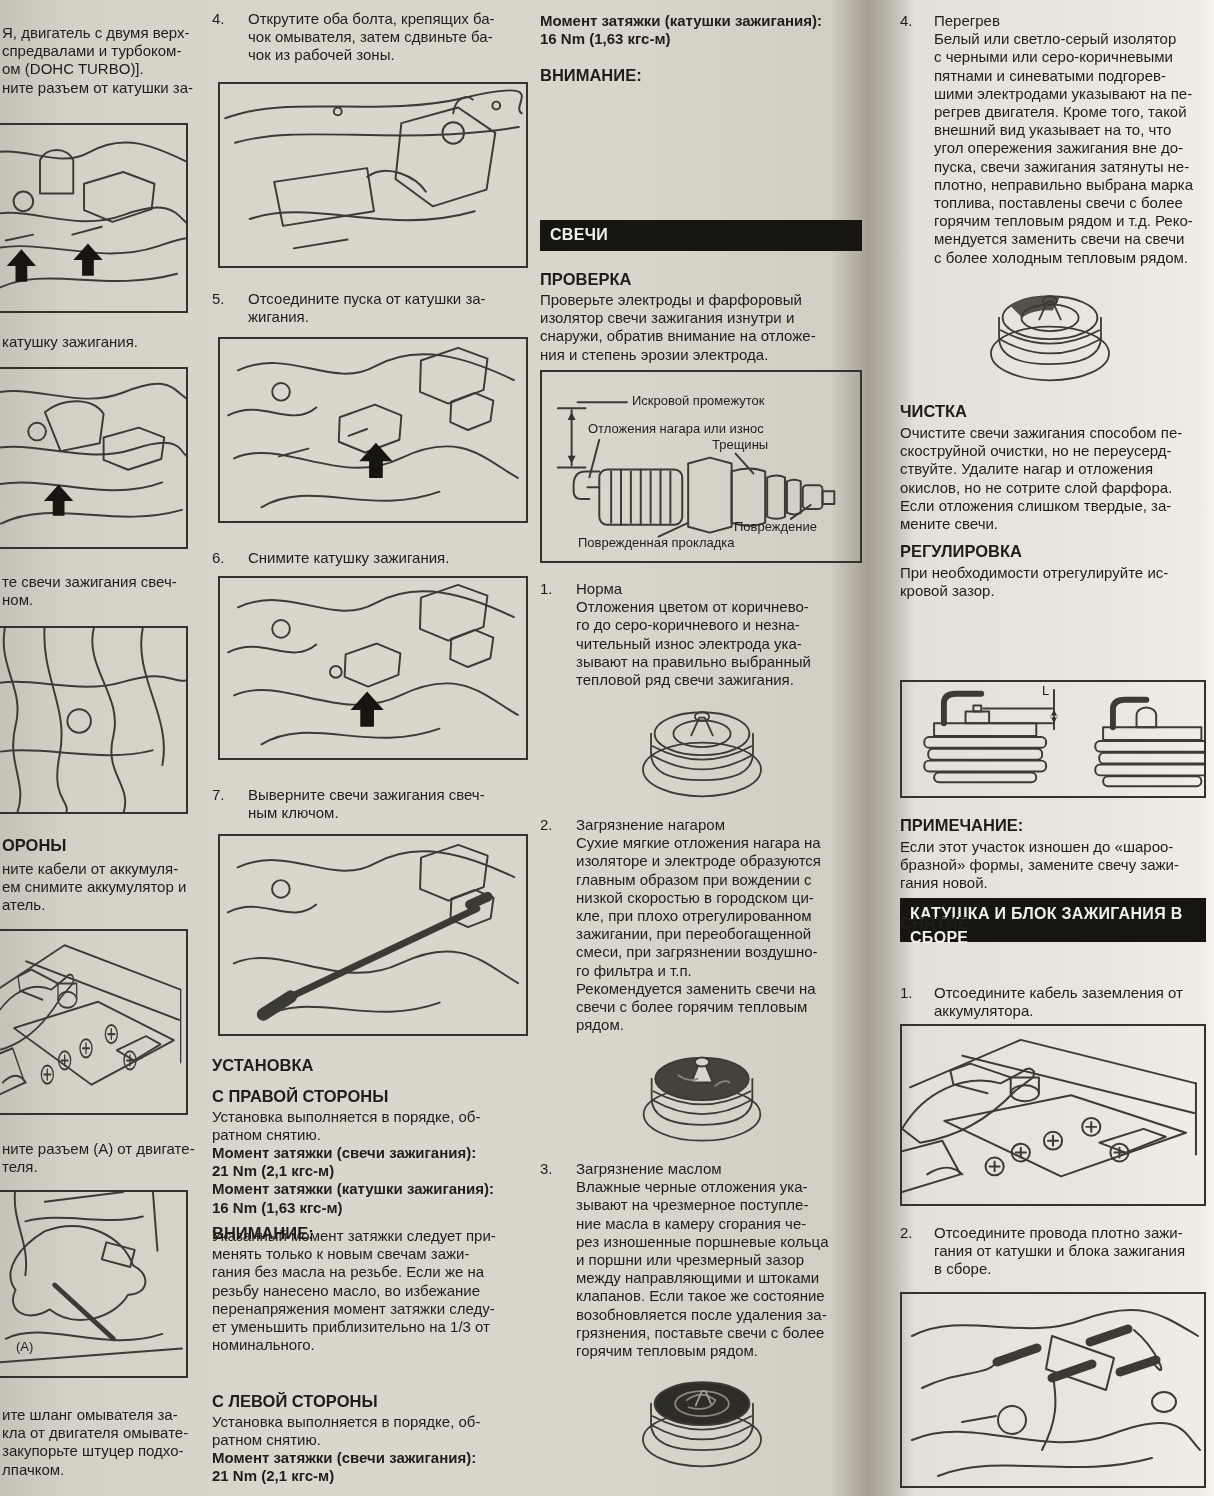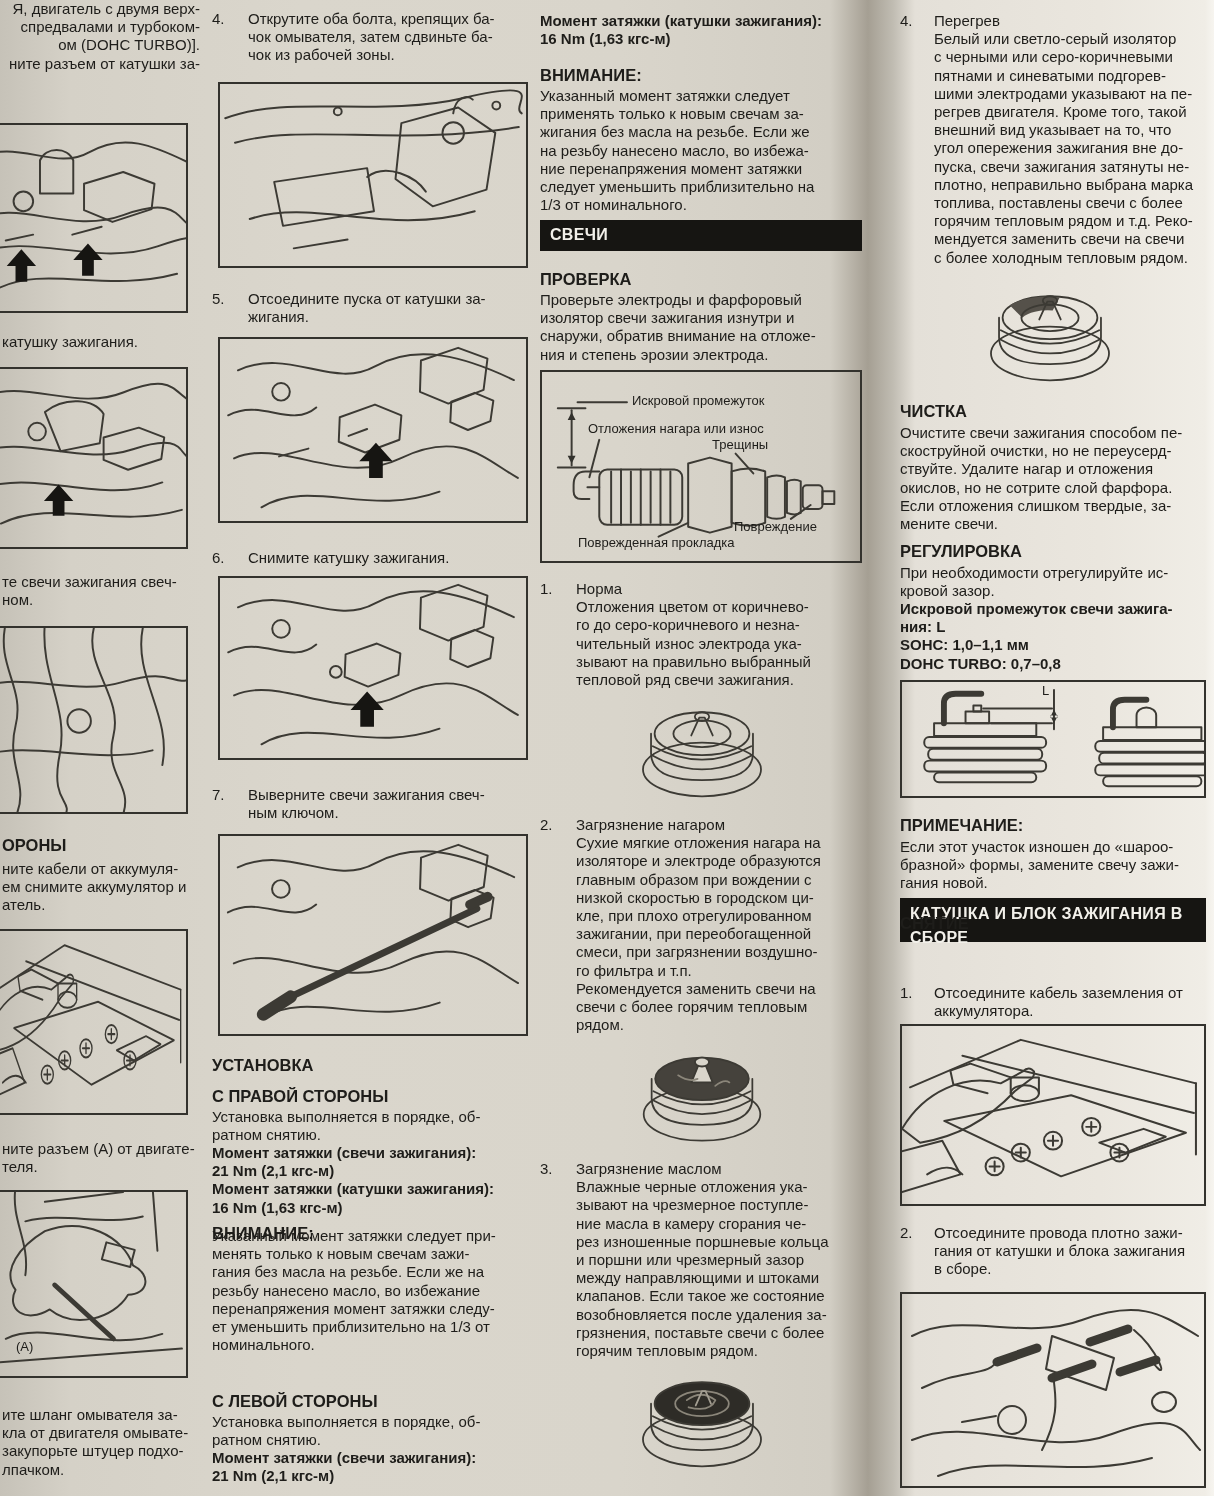--- a/index.html
+++ b/index.html
@@ -31,21 +31,21 @@
   .art { fill:none; stroke:#3c3a34; stroke-width:2;
          stroke-linecap:round; stroke-linejoin:round; }
   .lbl { position:absolute; font-size:13px; line-height:14px; white-space:nowrap; }
 </style>
 </head>
 <body>
 
 <div id="page">
 
   <div class="col" style="left:0;width:200px;">
-    <div class="blk pre" style="left:2px;top:0;width:198px;text-align:right;">Я, двигатель с двумя верх-
+    <div class="blk pre" style="left:2px;top:24px;width:198px;">Я, двигатель с двумя верх-
 спредвалами и турбоком-
 ом (DOHC TURBO)].
 ните разъем от катушки за-</div>
 
     <div class="fig" style="left:-16px;top:123px;width:204px;height:190px;">
       <svg viewBox="0 0 204 190">
           <g class="art">
         <path d="M-10 35 C30 12 70 48 105 28 S170 20 210 40"></path>
         <path d="M55 36 c6 -14 28 -14 34 0 l0 34 -34 0 z"></path>
         <path d="M100 60 l40 -12 32 12 -3 26 -40 13 -29 -12 z"></path>
@@ -269,27 +269,20 @@
     <div class="blk" style="left:0;top:1413px;width:318px;">Установка выполняется в порядке, об-
 ратном снятию.</div>
     <div class="blk bold" style="left:0;top:1449px;width:318px;">Момент затяжки (свечи зажигания):
 21 Nm (2,1 кгс-м)</div>
   </div>
 
   <div class="col" style="left:540px;width:322px;">
     <div class="blk bold" style="left:0;top:12px;width:322px;">Момент затяжки (катушки зажигания):
 16 Nm (1,63 кгс-м)</div>
     <div class="h" style="left:0;top:66px;">ВНИМАНИЕ:</div>
-    <div class="blk" style="left:0;top:87px;width:322px;">Указанный момент затяжки следует
-применять только к новым свечам за-
-жигания без масла на резьбе. Если же
-на резьбу нанесено масло, во избежа-
-ние перенапряжения момент затяжки
-следует уменьшить приблизительно на
-1/3 от номинального.</div>
 
     <div class="bar" style="left:0;top:220px;width:322px;height:31px;">СВЕЧИ</div>
 
     <div class="h" style="left:0;top:270px;">ПРОВЕРКА</div>
     <div class="blk" style="left:0;top:291px;width:322px;">Проверьте электроды и фарфоровый
 изолятор свечи зажигания изнутри и
 снаружи, обратив внимание на отложе-
 ния и степень эрозии электрода.</div>
 
     <div class="fig" style="left:0;top:370px;width:322px;height:193px;">
@@ -448,24 +441,20 @@
     <div class="blk" style="left:0;top:424px;width:306px;">Очистите свечи зажигания способом пе-
 скоструйной очистки, но не переусерд-
 ствуйте. Удалите нагар и отложения
 окислов, но не сотрите слой фарфора.
 Если отложения слишком твердые, за-
 мените свечи.</div>
 
     <div class="h" style="left:0;top:542px;">РЕГУЛИРОВКА</div>
     <div class="blk" style="left:0;top:564px;width:306px;">При необходимости отрегулируйте ис-
 кровой зазор.</div>
-    <div class="blk bold" style="left:0;top:600px;width:306px;">Искровой промежуток свечи зажига-
-ния: L
-SOHC: 1,0–1,1 мм
-DOHC TURBO: 0,7–0,8</div>
 
     <div class="fig" style="left:0;top:680px;width:306px;height:118px;">
       <svg viewBox="0 0 302 116">
           <g class="art">
         <path d="M40 42 V22 q0 -10 12 -10 h26" stroke-width="6"></path>
         <rect x="30" y="42" width="104" height="13"></rect>
         <rect x="20" y="56" width="124" height="11" rx="5"></rect>
         <rect x="24" y="68" width="116" height="11" rx="5"></rect>
         <rect x="20" y="80" width="124" height="11" rx="5"></rect>
         <rect x="30" y="92" width="104" height="10" rx="5"></rect>

